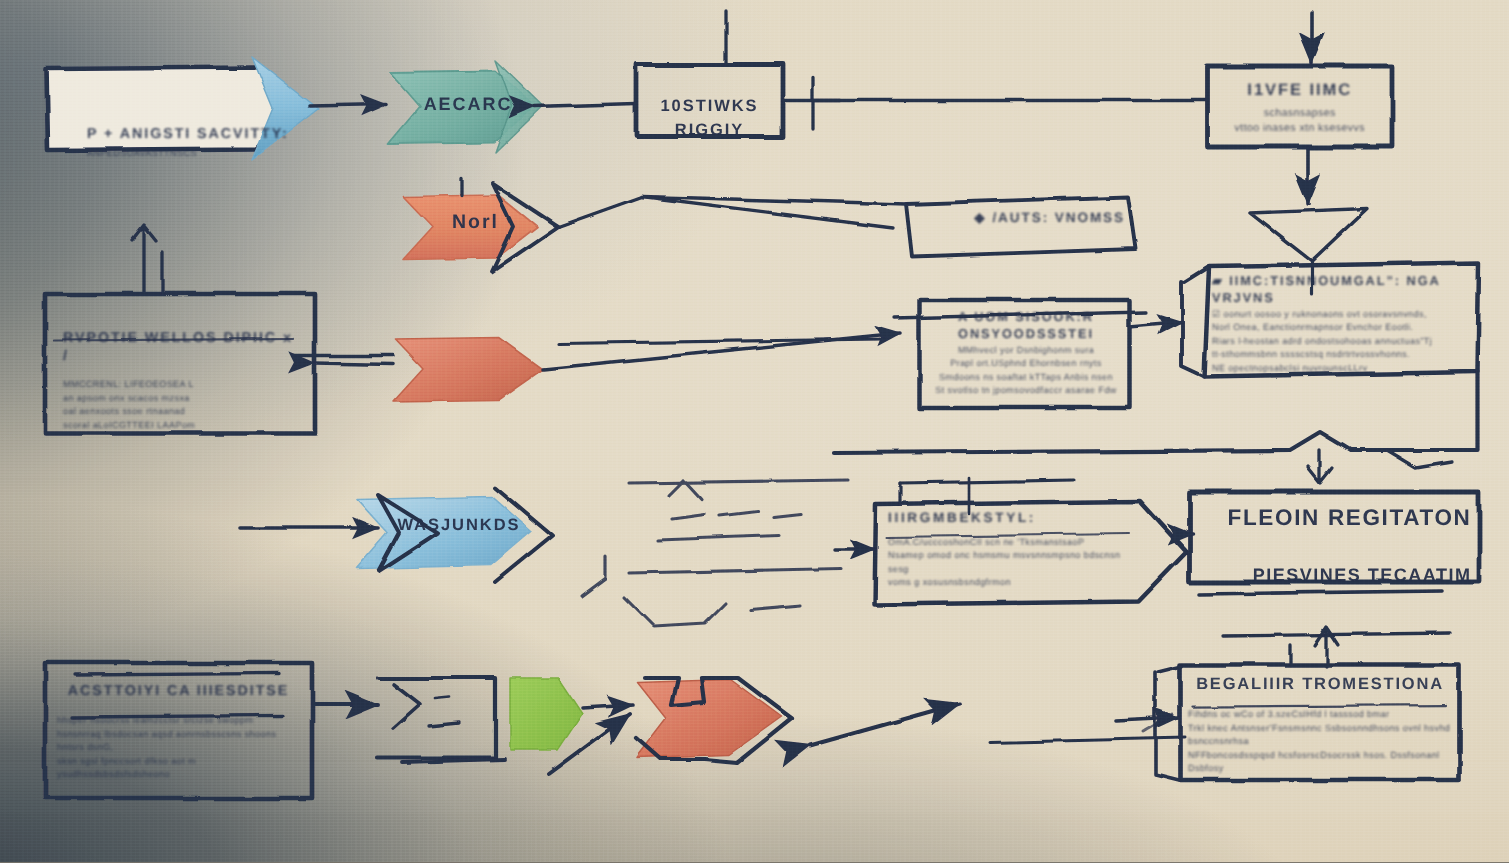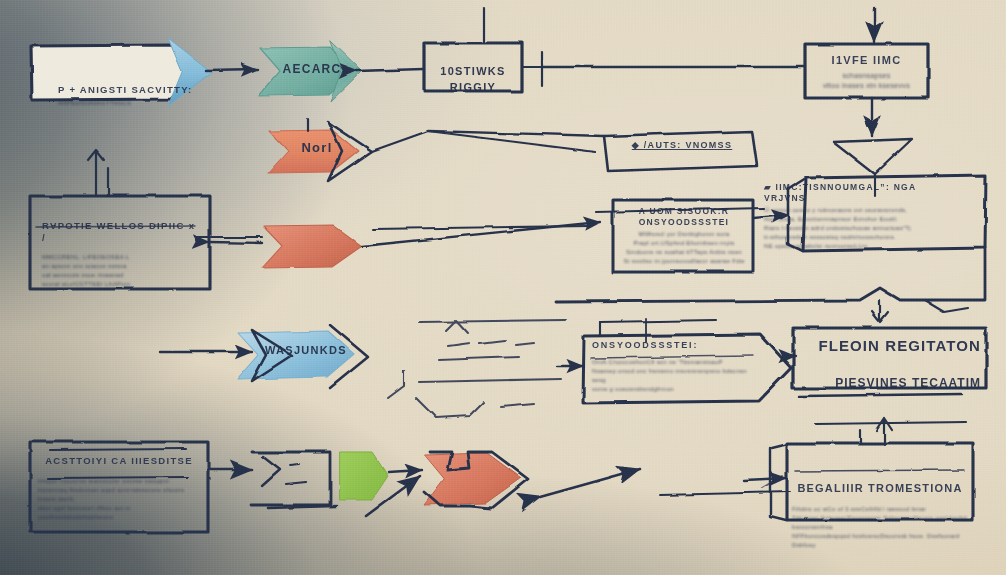--- a/index.html
+++ b/index.html
@@ -318,66 +318,66 @@
   </div>
 
   <div class="node-text" style="left:42px;top:204px;width:158px;text-align:left;margin-top:16px;">
     <div class="nt-title">RVPOTIE WELLOS DIPIIC  x /</div>
     <div class="nt-body tiny" style="white-space:pre-line;margin-top:9px;">MMCCRENL: LIFEOEOSEA L
 an apsom onx scacos mzsxa
 oal aenxoots ssoe rtnaanad
 scoral aLoICGTTEEI LAAPom</div>
   </div>
 
-  <div class="node-text" style="left:614px;top:140px;width:136px;text-align:center;text-decoration:underline;">
+  <div class="node-text" style="left:614px;top:140px;width:136px;text-align:right;">
     <div class="nt-title" style="font-size:9px;">◆ /AUTS: VNOMSS</div>
   </div>
 
   <div class="node-text" style="left:620px;top:206px;width:128px;text-align:center;">
     <div class="nt-title" style="font-size:8.5px;white-space:pre-line;">A UOM SISOOK:R
 ONSYOODSSSTEI</div>
     <div class="nt-body tiny" style="white-space:pre-line;">MMhvecl yor Dsnbighonm sura
 Prapl ort.USphnd Ehornbsen rnyts
 Smdoons ns soaftat kTTaps Anbis nsen
 St svotlso tn jpomsovodfaccr asarae Fdw</div>
   </div>
 
-  <div class="node-text" style="left:764px;top:182px;width:172px;text-align:left;">
+  <div class="node-text" style="left:808px;top:182px;width:172px;text-align:left;">
     <div class="nt-title" style="font-size:8.5px;">▰ IIMC:TISNNOUMGAL”: NGA VRJVNS</div>
     <div class="nt-body tiny" style="white-space:pre-line;text-align:left;">☑ oonurt oosoo y ruknonaons ovt osoravsnvnds,
 Norl Onea, Eanctionrmapnsor Evnchor Eootli.
 Riars l-heostan adrd ondostsohooas annuctuas”Tj
 tt-sthommsbnn sssscstsq nsdrtrtvossvhonns.
 NE opectnopsabclsi nuvrounscLLrv</div>
   </div>
 
   <div class="node-text" style="left:258px;top:344px;width:96px;">
     <div class="nt-title sharp" style="font-size:11px;">WASJUNKDS</div>
   </div>
 
   <div class="node-text" style="left:592px;top:340px;width:164px;text-align:left;">
-    <div class="nt-title" style="font-size:9px;letter-spacing:1.8px;">ONSYOODSSSTEI:</div>
+    <div class="nt-title" style="font-size:9px;letter-spacing:1.8px;">IIIRGMBEKSTYL:</div>
     <div class="nt-body tiny" style="white-space:pre-line;margin-top:7px;">OmA.C/ucccoshonCIl scn ne 'TksmanstsaoP
 Nsamep omod onc hsmsmu msvsnnsmpsno bdscnsn sesg
 voms g xosusnsbsndgfrmon</div>
   </div>
 
   <div class="node-text" style="left:798px;top:337px;width:183px;text-align:right;">
     <div class="nt-title sharp" style="font-size:15px;letter-spacing:1.1px;filter:blur(.15px);">FLEOIN REGITATON</div>
     <div class="nt-title sharp" style="font-size:12px;letter-spacing:1px;margin-top:20px;filter:blur(.3px);">PIESVINES TECAATIM</div>
   </div>
 
   <div class="node-text" style="left:38px;top:455px;width:162px;">
     <div class="nt-title">ACSTTOIYI CA IIIESDITSE</div>
     <div class="nt-body tiny" style="white-space:pre-line;margin-top:10px;text-align:left;">hhsper nsoocrss ieamzcctsr srcizse swoppm
 hsnsnrraq lbsdocsan aqsd aonrnsbsscsns shoons hntsrs dsnG,
 sksn sgsl fpnccsort dfkso aot m ysudhssdsbsdsfsdsheono</div>
   </div>
 
-  <div class="node-text" style="left:792px;top:450px;width:176px;margin-top:32px;">
+  <div class="node-text" style="left:792px;top:450px;width:176px;">
     <div class="nt-title" style="font-size:11px;letter-spacing:1.2px;filter:blur(.35px);">BEGALIIIR TROMESTIONA</div>
     <div class="nt-body tiny" style="white-space:pre-line;margin-top:9px;text-align:left;">Fihdns oc wCo of 3.szeCsIHfd l  tasssod bmar
 Trkl knec Antsnser'Fsnsmsnnc Ssbsosnndhsons ovnl hsvhd bsnccnsnrhsa
 NFFboncosdsspqsd hcsfosrscDsocrssk hsos. Dssfsonanl Dsbfosy</div>
   </div>
 
   <div class="grain"></div>
 </div>
 
 </body></html>

